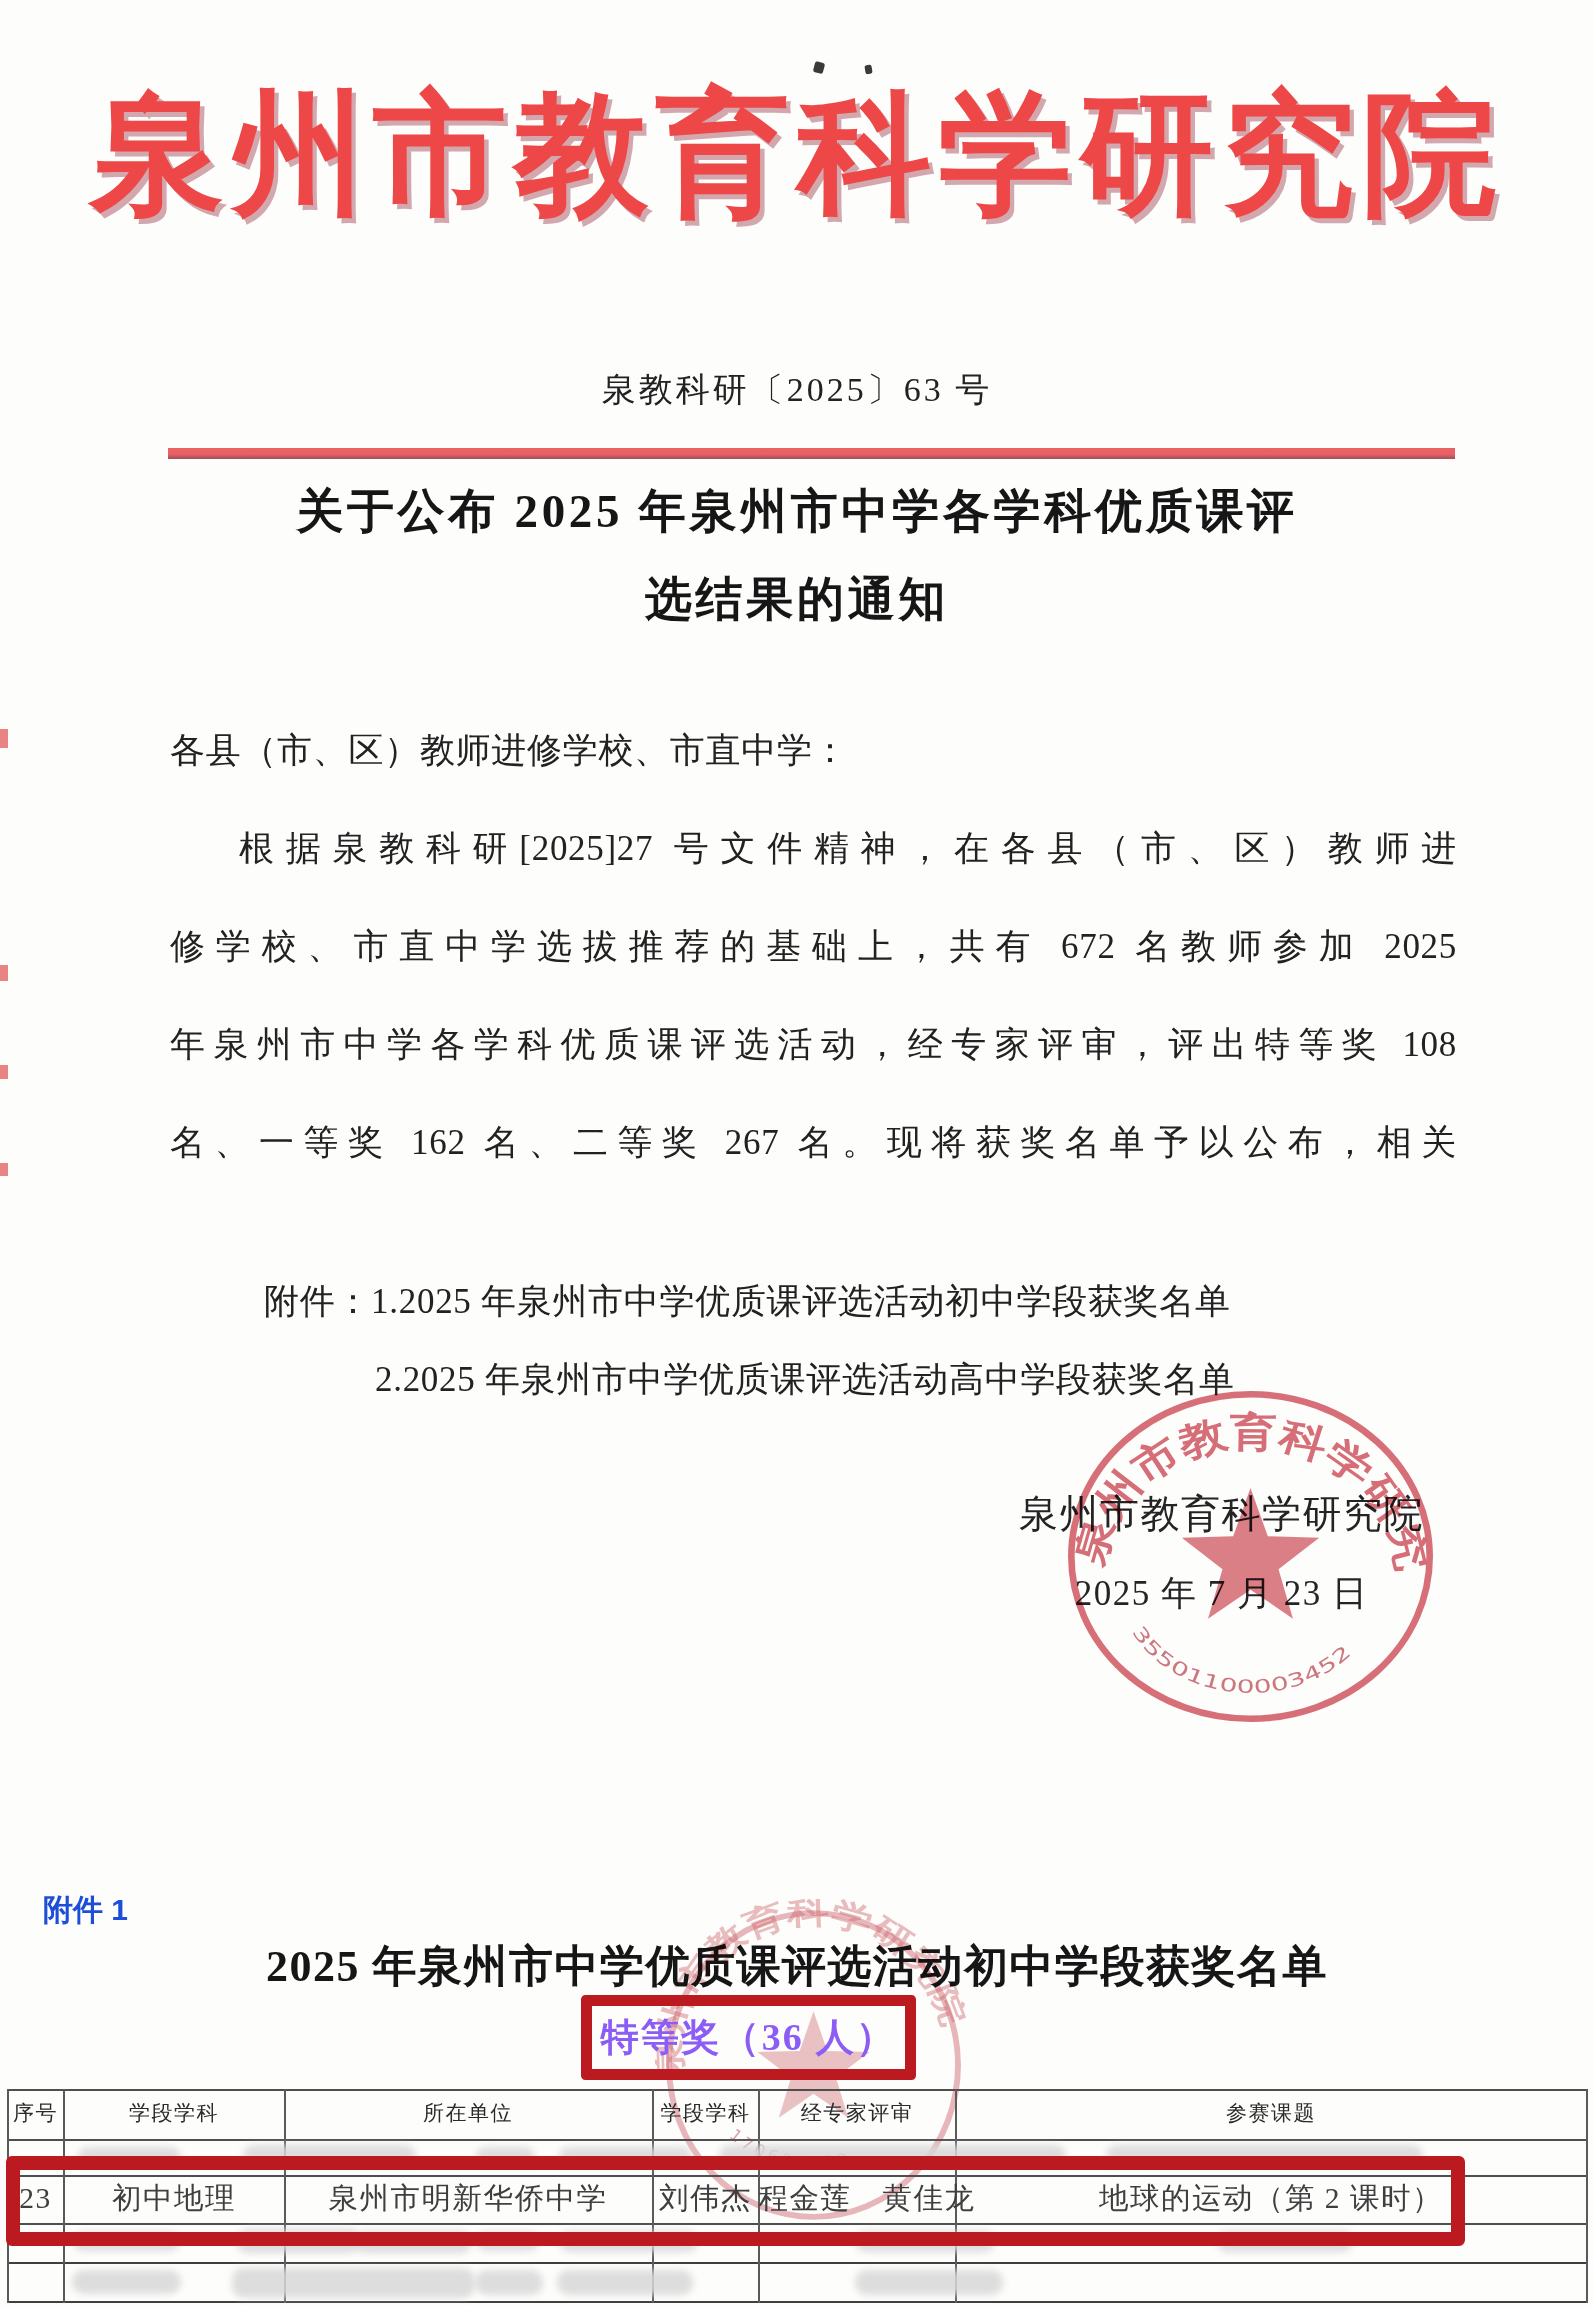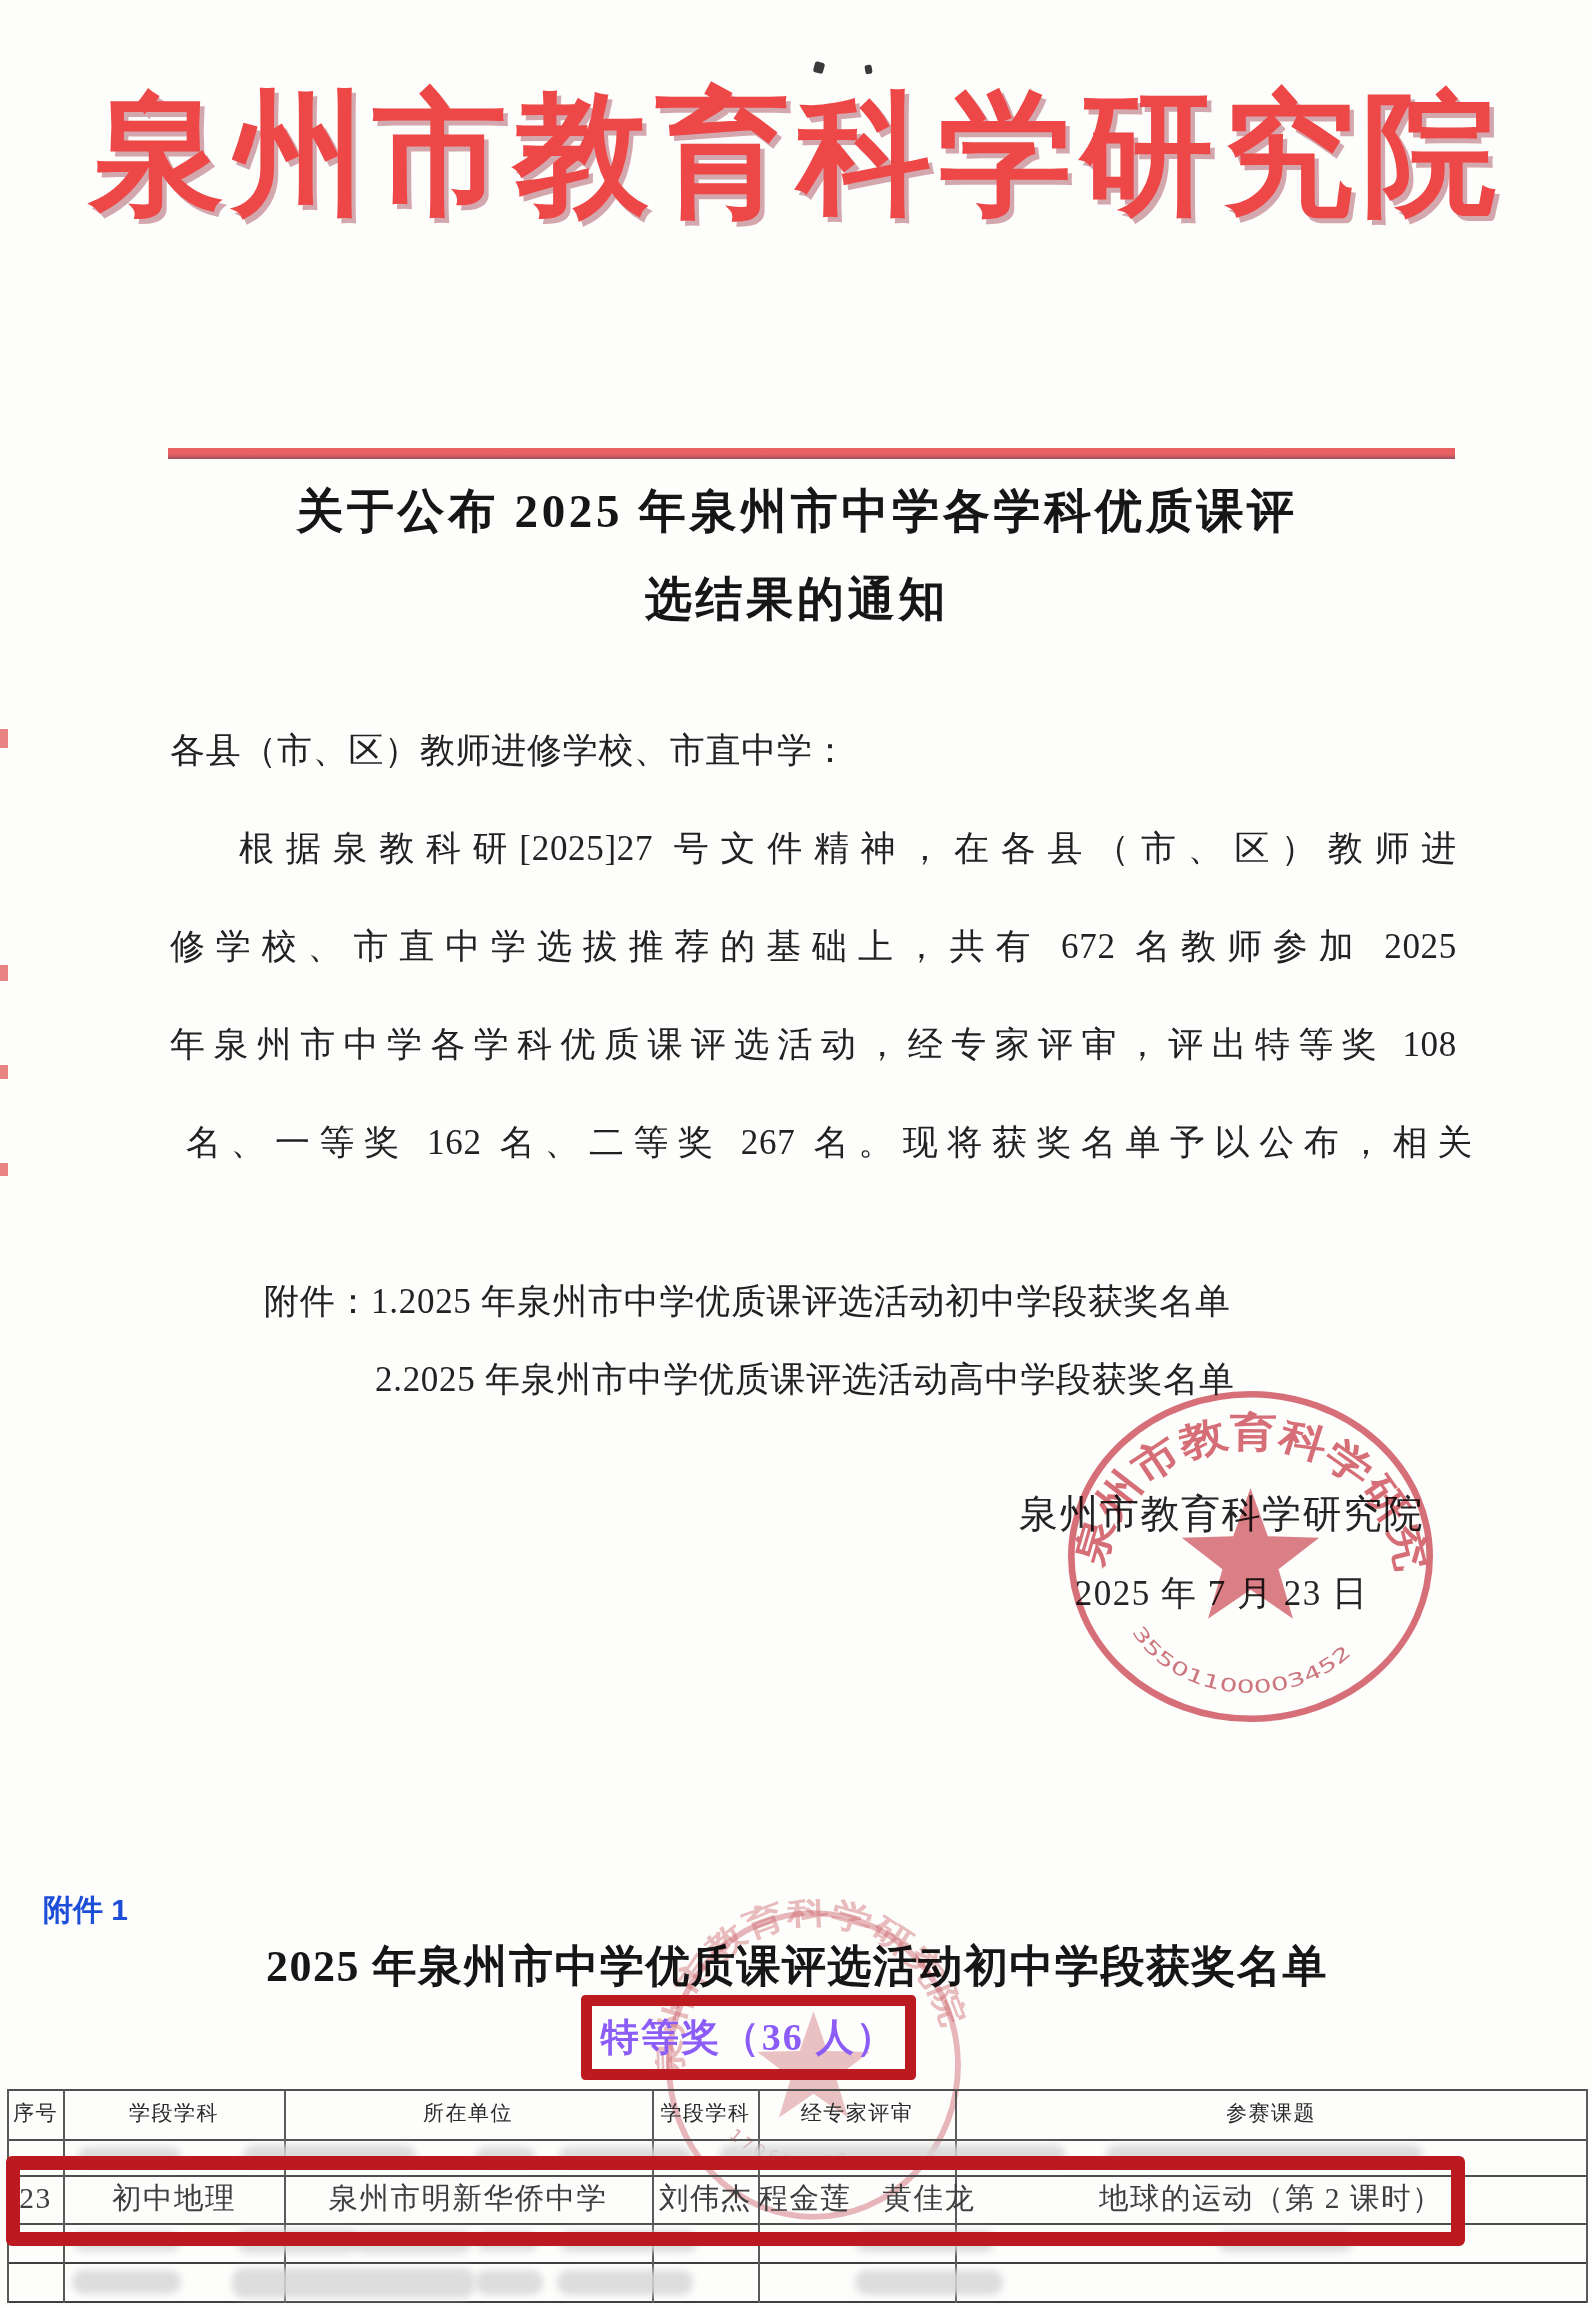--- a/index.html
+++ b/index.html
@@ -68,31 +68,32 @@
 </head>
 <body>
 
 <div class="page">
 
   <div class="dot abs" style="left:814px;top:62px;width:9.6px;height:11px;transform:rotate(15deg);"></div>
   <div class="dot abs" style="left:865px;top:65px;width:6.6px;height:8.9px;transform:rotate(-10deg);"></div>
 
   <div class="abs masthead">泉州市教育科学研究院</div>
 
+  <div class="abs doc-number">泉教科研〔2025〕63 号</div>
 
   <div class="abs red-rule"></div>
 
   <div class="abs doc-title" style="top:480px;">关于公布 2025 年泉州市中学各学科优质课评</div>
   <div class="abs body-line" style="top:727px;">各县（市、区）教师进修学校、市直中学：</div>
 
   <div class="abs doc-title" style="top:568px;">选结果的通知</div>
   <div class="abs body-line fill indent" style="top:825px;">根据泉教科研[2025]27 号文件精神，在各县（市、区）教师进</div>
   <div class="abs body-line fill" style="top:923px;">修学校、市直中学选拔推荐的基础上，共有 672 名教师参加 2025</div>
   <div class="abs body-line fill" style="top:1021px;">年泉州市中学各学科优质课评选活动，经专家评审，评出特等奖 108</div>
-  <div class="abs body-line fill" style="top:1119px;margin-left:16px;">名、一等奖 162 名、二等奖 267 名。现将获奖名单予以公布，相关</div>
+  <div class="abs body-line fill" style="top:1119px;">名、一等奖 162 名、二等奖 267 名。现将获奖名单予以公布，相关</div>
 
   <div class="red-dash" style="top:729px;height:19px;"></div>
   <div class="red-dash" style="top:965px;height:16px;"></div>
   <div class="red-dash" style="top:1065px;height:14px;"></div>
   <div class="red-dash" style="top:1163px;height:12.5px;"></div>
 
   <div class="abs attach-line" style="left:264px;top:1278px;"><span>附件：</span><span>1.2025 年泉州市中学优质课评选活动初中学段获奖名单</span></div>
   <div class="abs attach-line" style="left:375px;top:1356px;">2.2025 年泉州市中学优质课评选活动高中学段获奖名单</div>
 
   <div class="abs signer">泉州市教育科学研究院</div>

